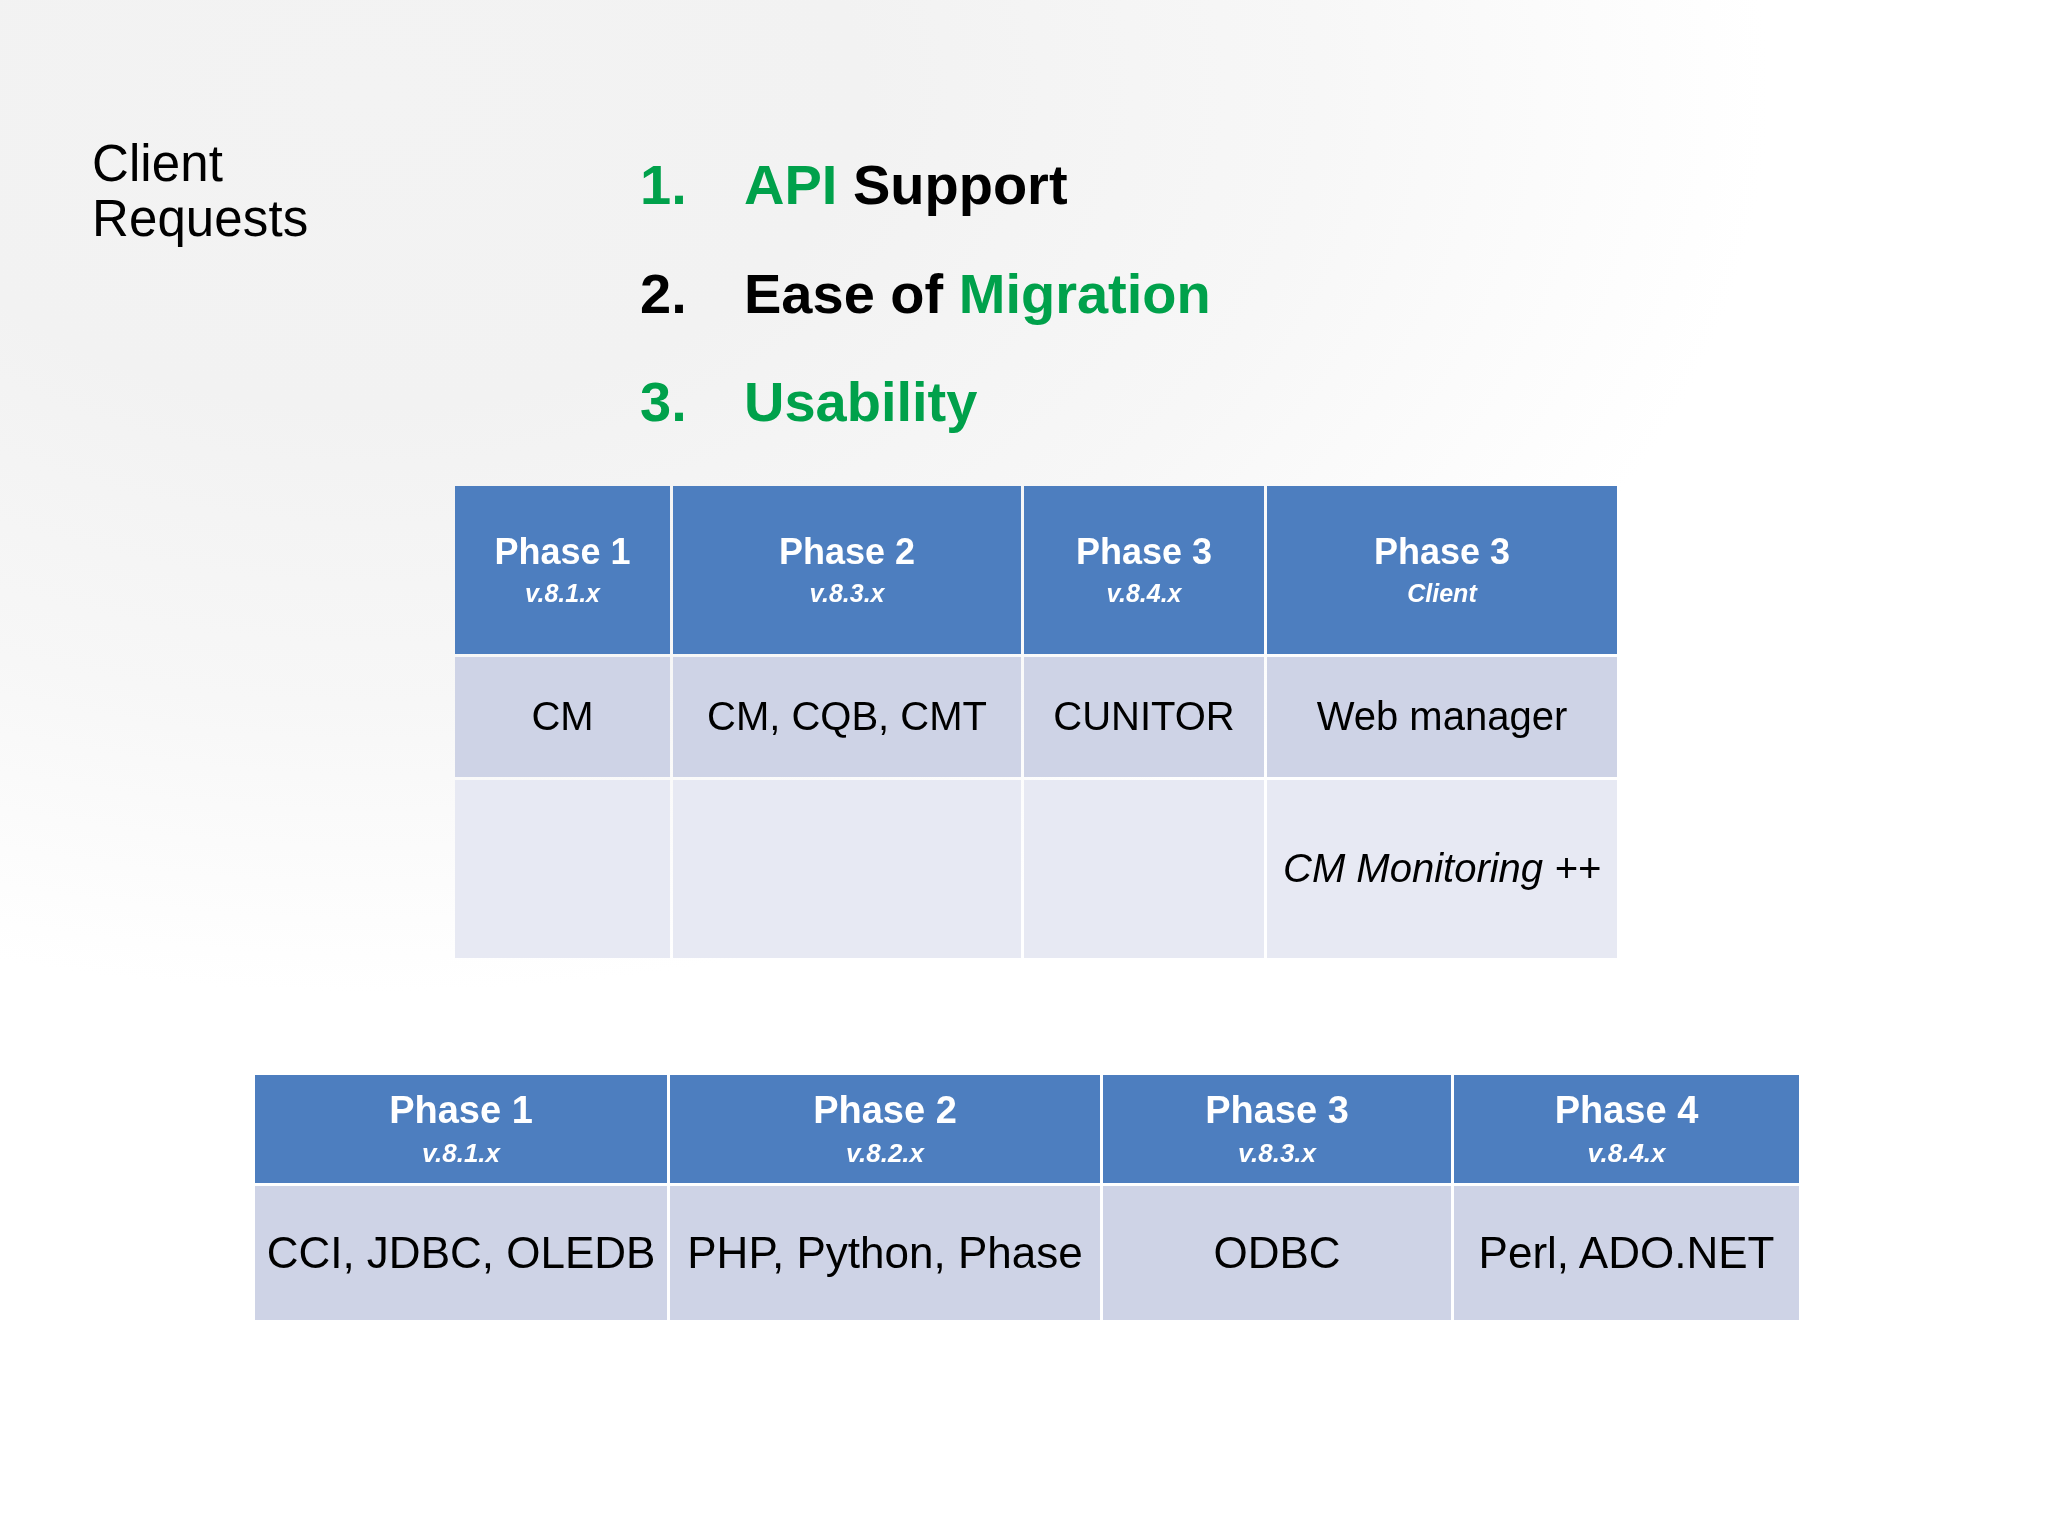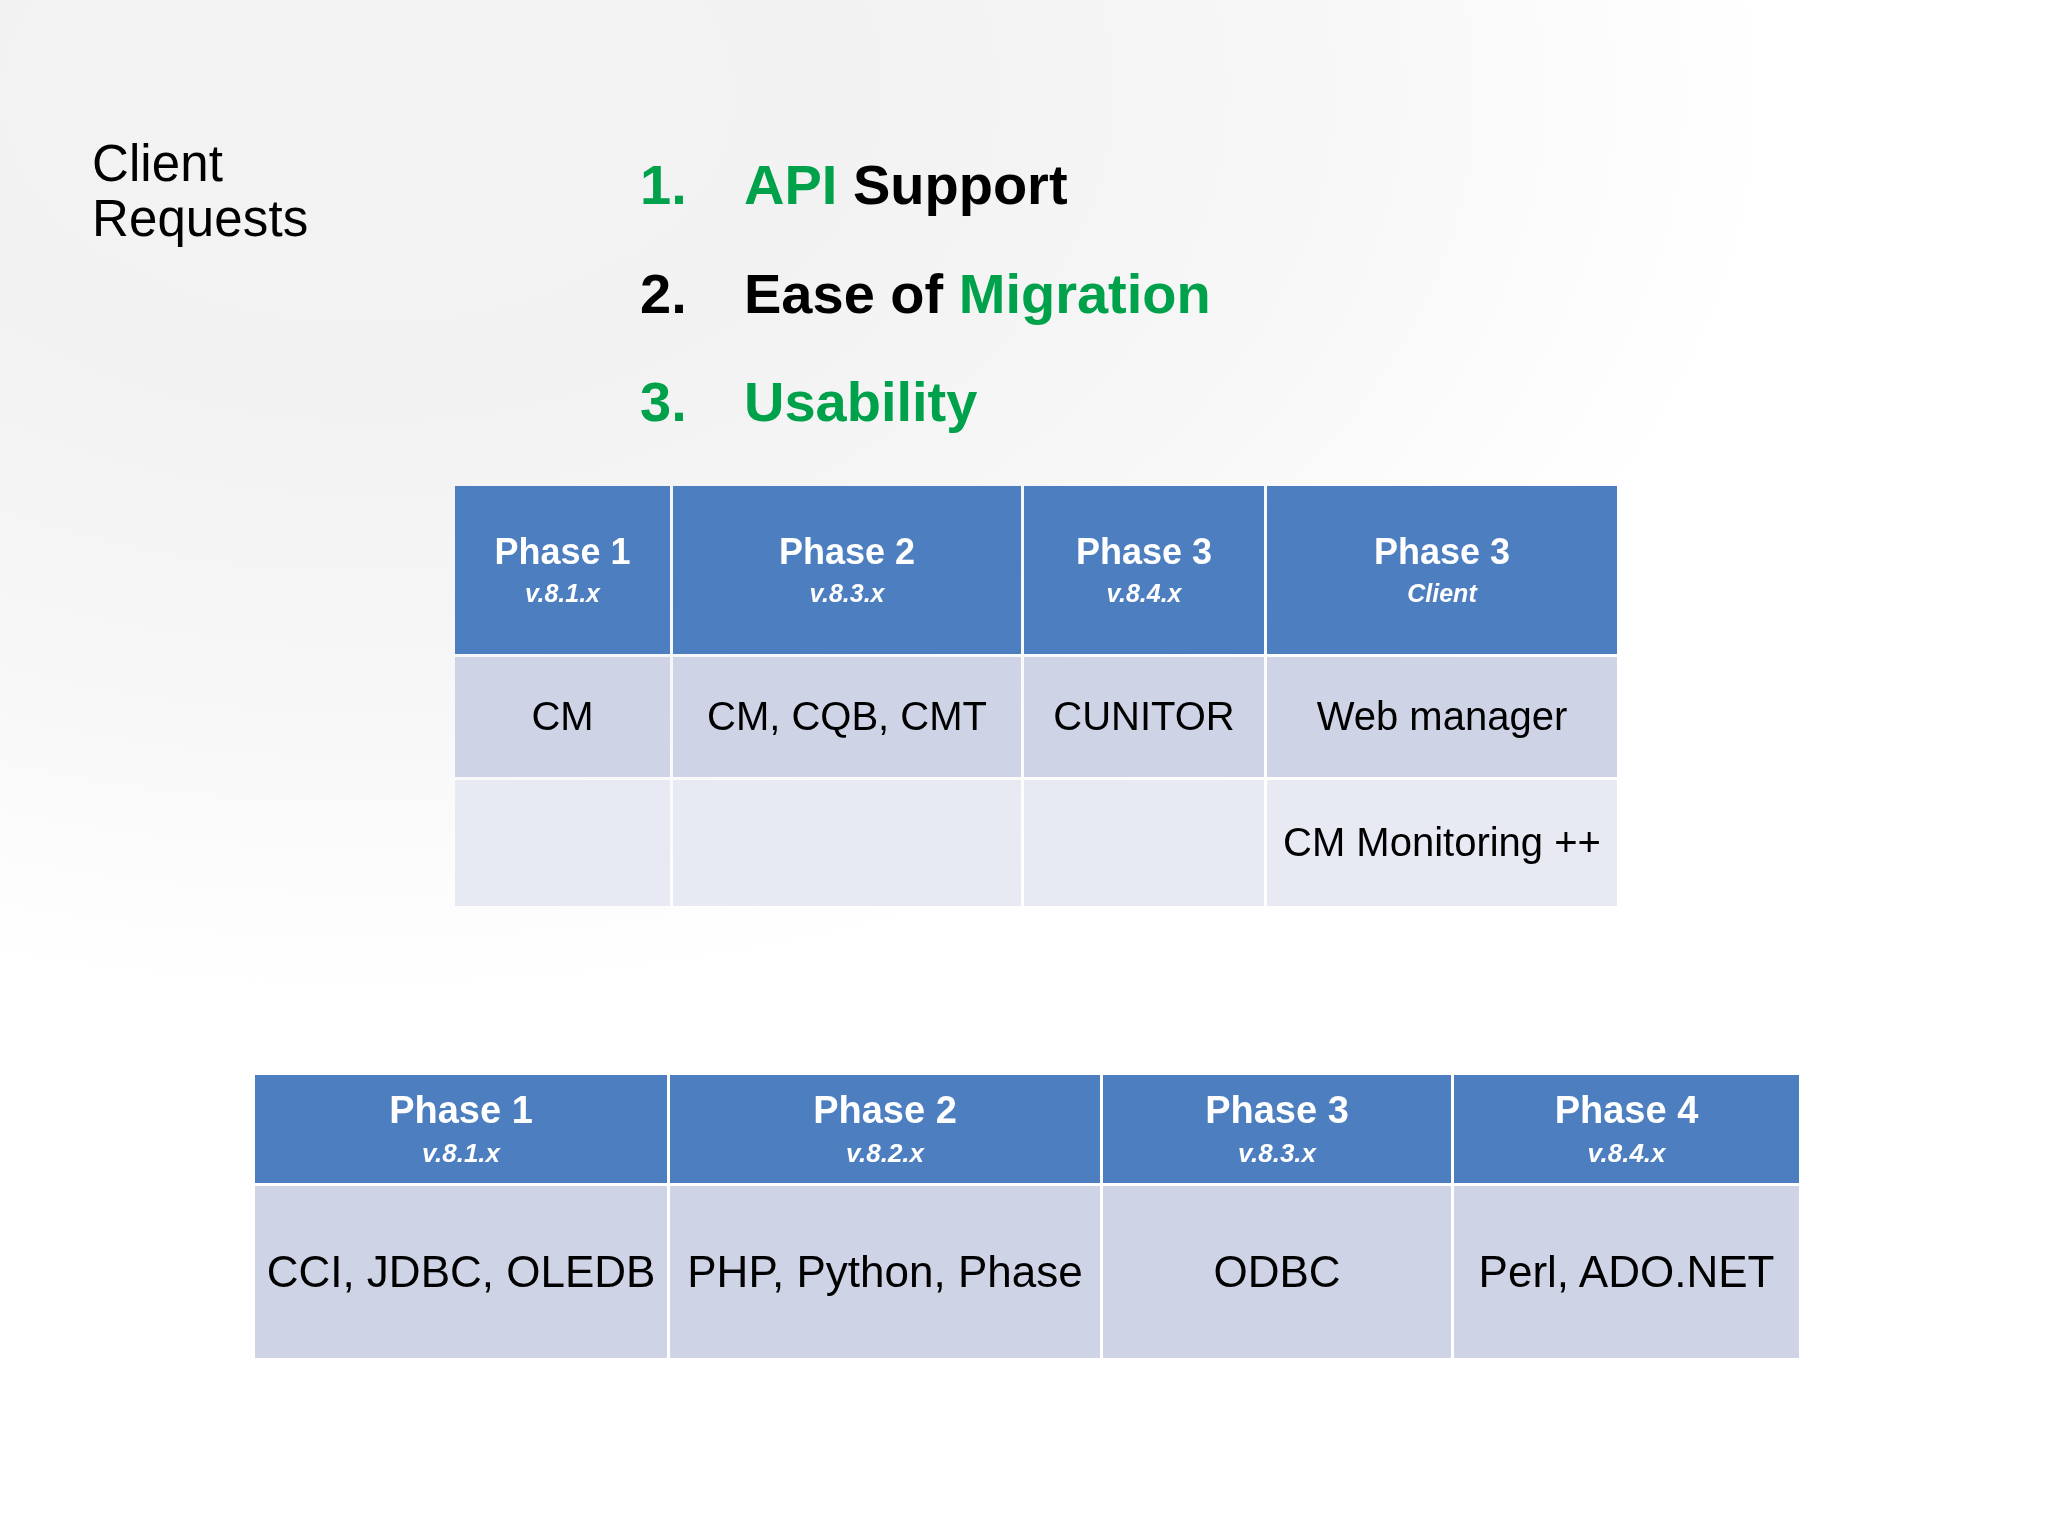--- a/index.html
+++ b/index.html
@@ -111,34 +111,34 @@
     left: 452px;
     top: 483px;
     width: 1162px;
   }
   #table-roadmap col.c1 { width: 215px; }
   #table-roadmap col.c2 { width: 348px; }
   #table-roadmap col.c3 { width: 240px; }
   #table-roadmap col.c4 { width: 350px; }
   #table-roadmap thead th { height: 168px; padding: 0 6px; }
   #table-roadmap tr.row-a td { height: 120px; }
-  #table-roadmap tr.row-b td { height: 126px; }
+  #table-roadmap tr.row-b td { height: 178px; font-style: italic; }
 
   
   #table-apis {
     left: 252px;
     top: 1072px;
     width: 1545px;
   }
   #table-apis col.d1 { width: 412px; }
   #table-apis col.d2 { width: 430px; }
   #table-apis col.d3 { width: 348px; }
   #table-apis col.d4 { width: 345px; }
   #table-apis thead th { height: 108px; padding: 0 6px; }
-  #table-apis tbody td { height: 172px; }
+  #table-apis tbody td { height: 134px; }
   #table-apis thead .th-main { font-size: 38px; }
   #table-apis thead .th-sub { font-size: 26px; }
   #table-apis tbody td { font-size: 44px; }
 
   .empty-cell { font-size: 0; }
 </style>
 </head>
 <body>
 
 <div class="slide">

